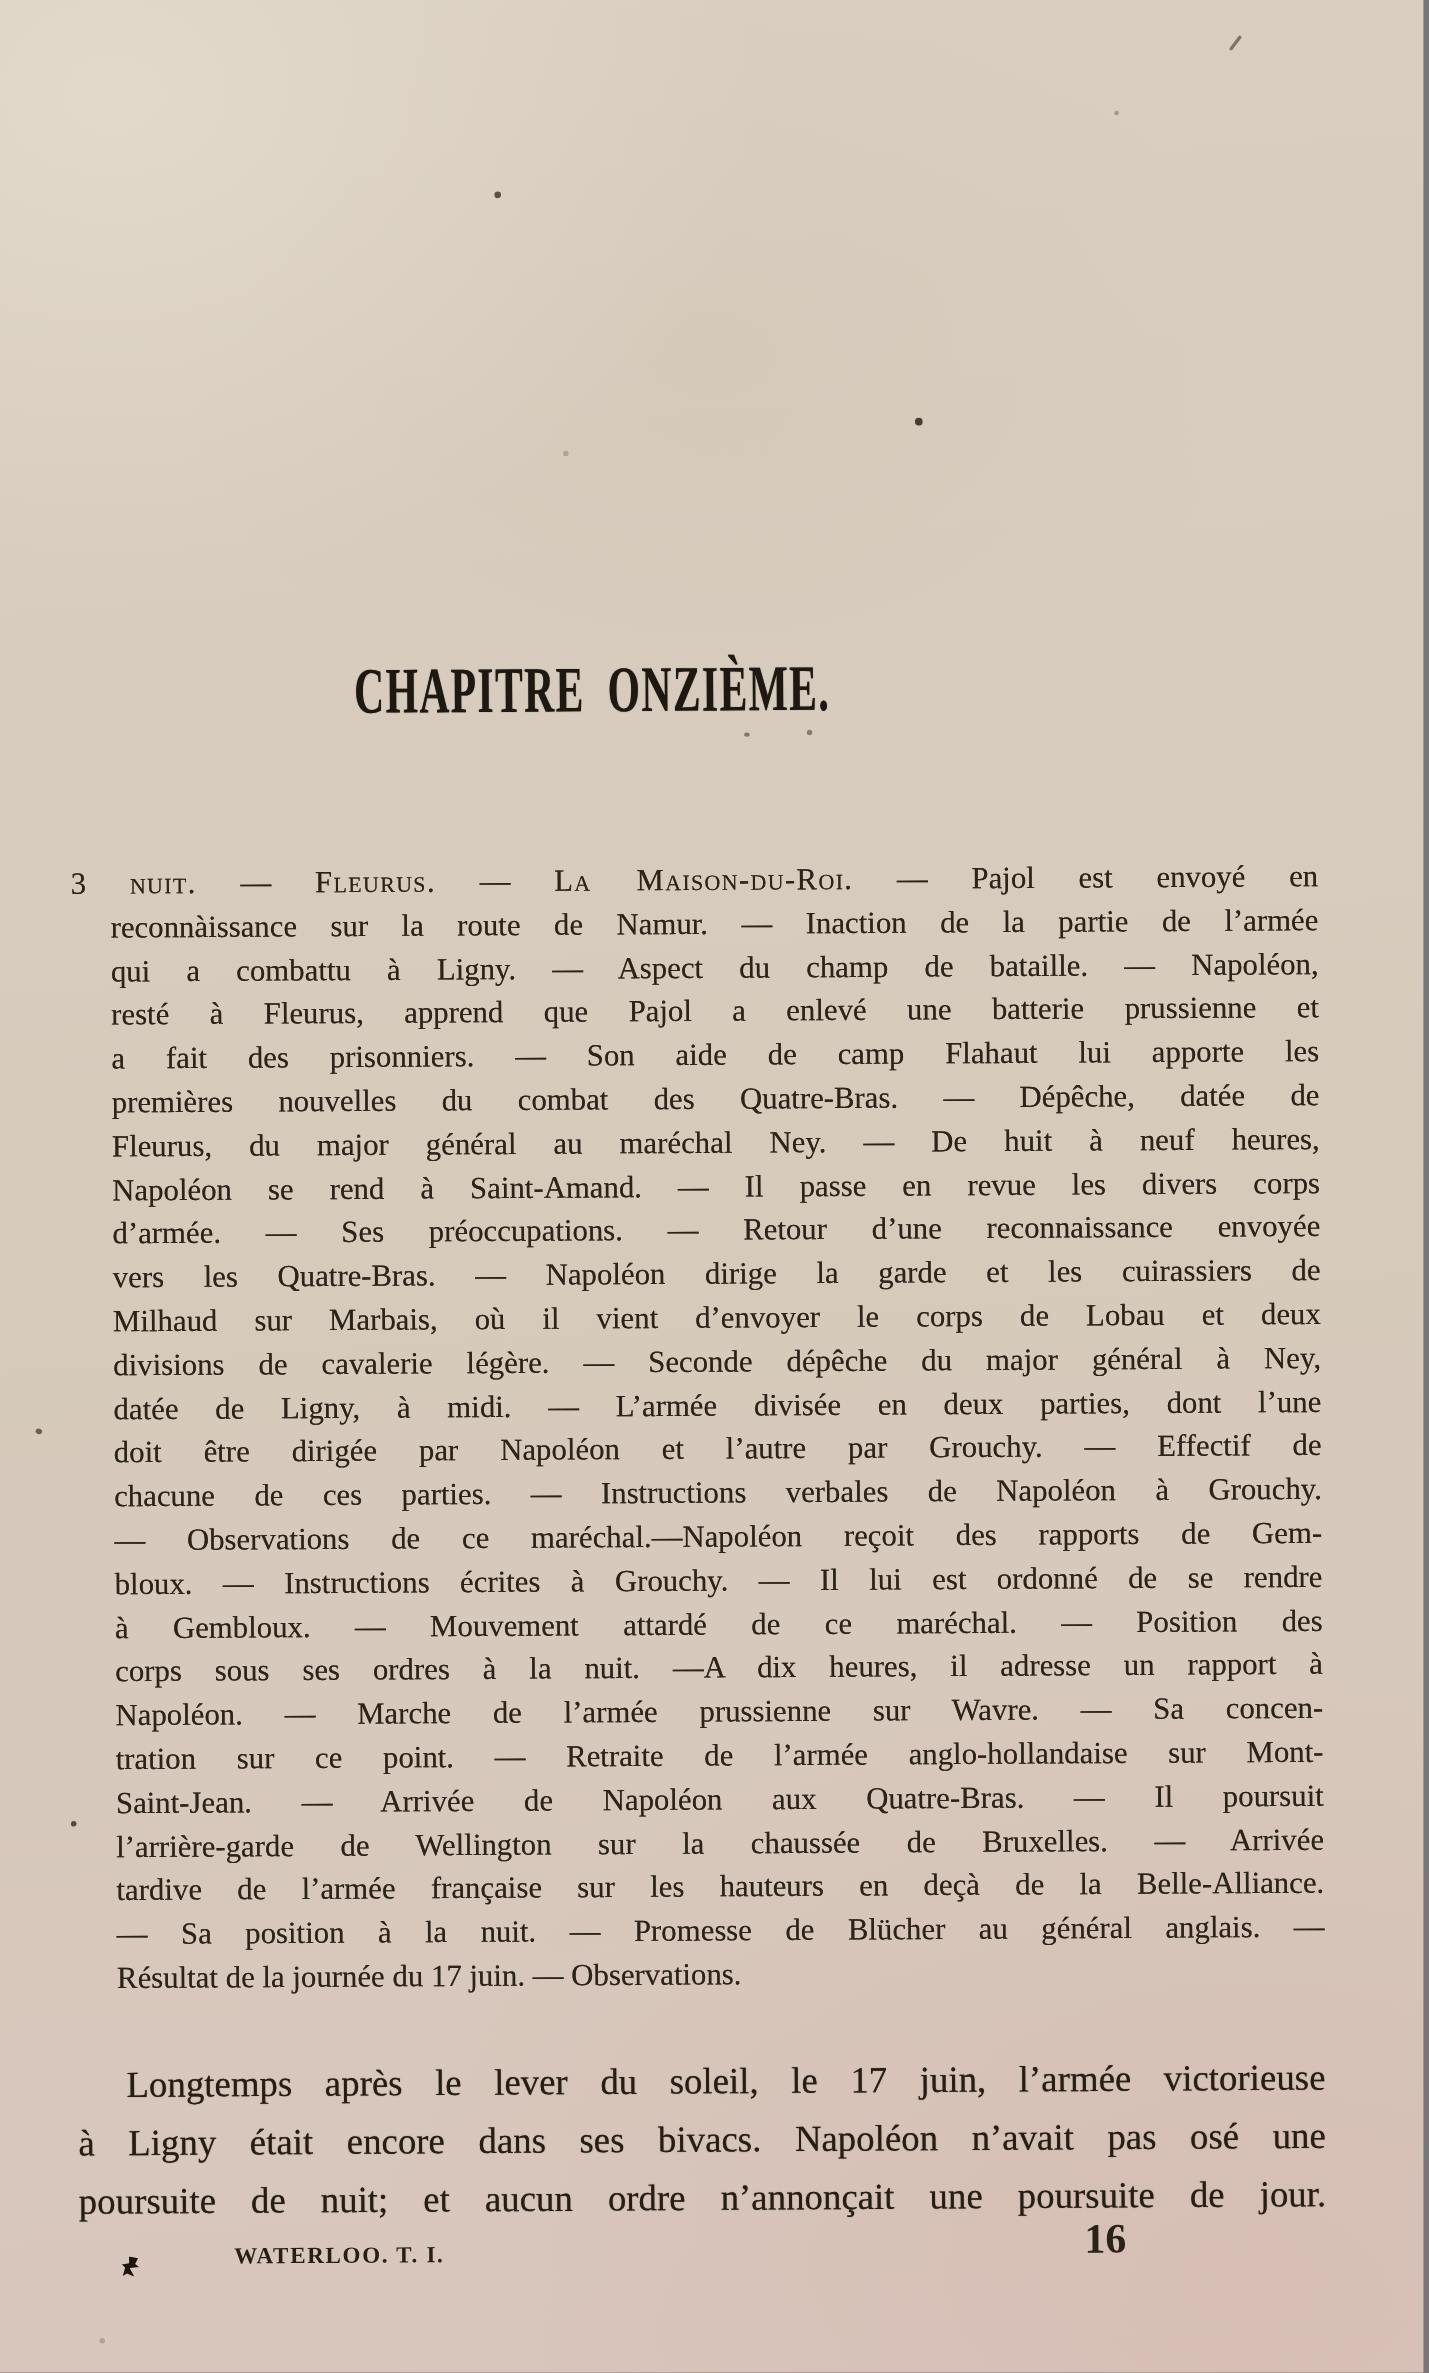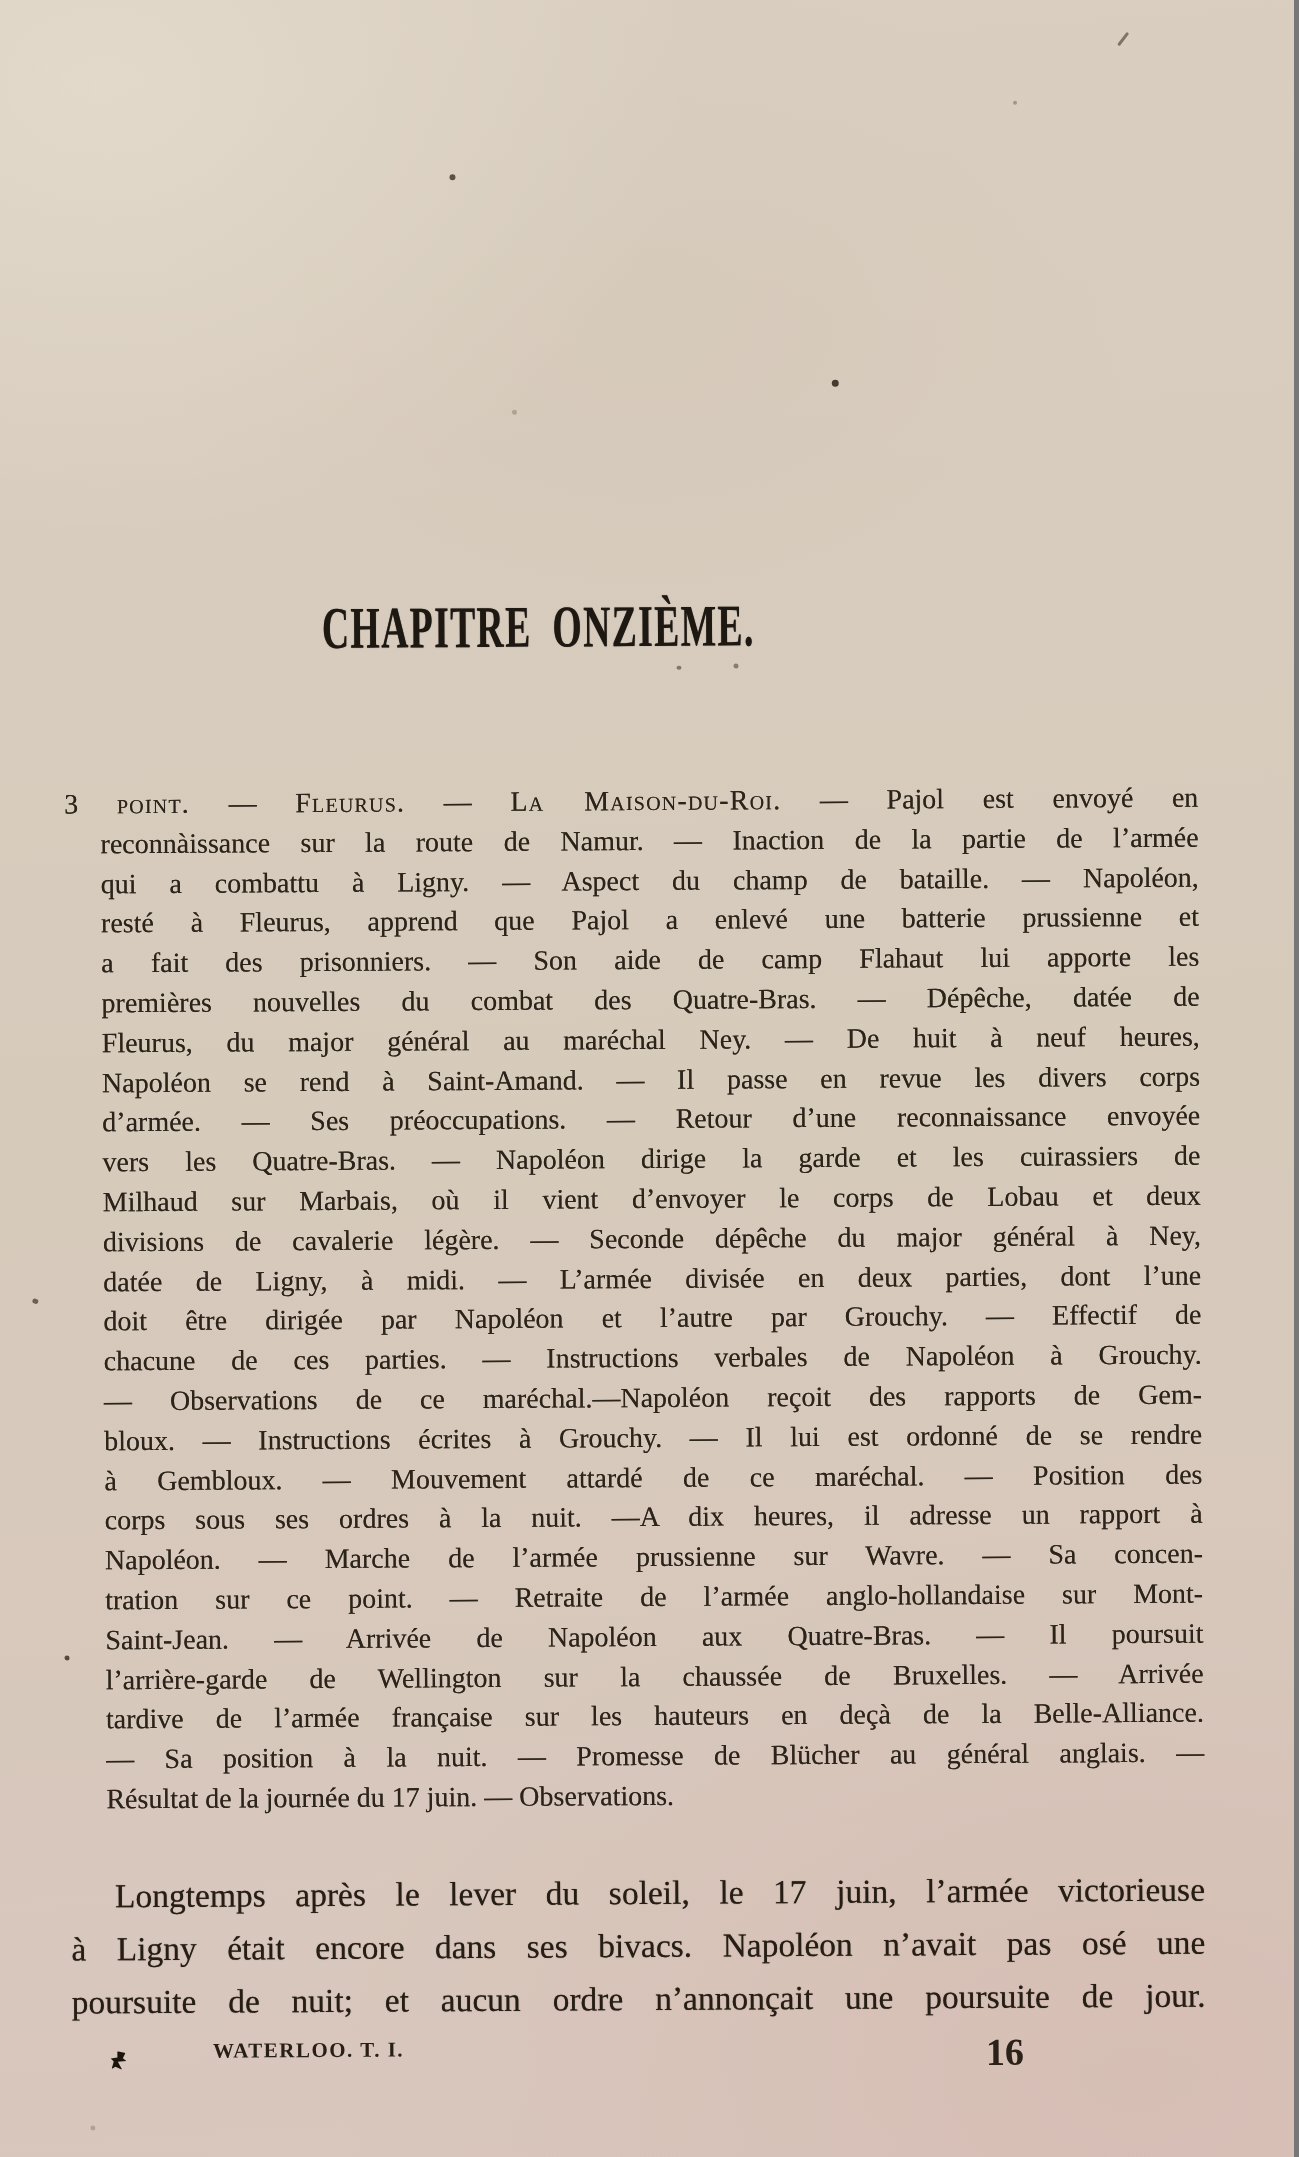--- a/index.html
+++ b/index.html
@@ -49,21 +49,21 @@
   }
   .body-line{text-align:justify;text-align-last:justify;}
   .body-line.first{text-indent:44px;}
   .footer-book-title{
     position:absolute;left:207px;top:2036px;
     font-size:21px;font-weight:bold;letter-spacing:1.5px;
     color:#271f15;white-space:nowrap;
   }
   .footer-page-number{
     position:absolute;left:980px;top:2016px;
-    font-size:38px;font-weight:bold;color:#2a2118;margin-top:16px;
+    font-size:38px;font-weight:bold;color:#2a2118;
   }
   .ink-mark{
     position:absolute;left:104px;top:2048px;width:17px;height:19px;
     background:#1c150e;
     clip-path:polygon(55% 0,100% 18%,78% 42%,95% 60%,45% 55%,60% 100%,25% 78%,0 85%,22% 48%,8% 30%,48% 32%);
     transform:rotate(-12deg);
   }
   .speck{position:absolute;border-radius:50%;}
   .s1{left:455px;top:173px;width:6px;height:6px;background:#5d5144;}
   .s2{left:836px;top:381px;width:7px;height:7px;background:#463c31;}
@@ -80,21 +80,21 @@
 <body>
 
 <div class="page">
   <div class="content">
 
     <div class="chapter-title-row">
       <span class="chapter-title">CHAPITRE ONZIÈME.</span>
     </div>
 
     <div class="summary-block">
-        <div class="sum-line first"><span>3 </span><span class="sc">point.</span><span> — </span><span class="sc">Fleurus.</span><span> — </span><span class="sc">La Maison-du-Roi.</span><span> — Pajol est envoyé en</span></div>
+        <div class="sum-line first"><span>3 </span><span class="sc">nuit.</span><span> — </span><span class="sc">Fleurus.</span><span> — </span><span class="sc">La Maison-du-Roi.</span><span> — Pajol est envoyé en</span></div>
         <div class="sum-line"><span>reconnàissance sur la route de Namur. — Inaction de la partie de l’armée</span></div>
         <div class="sum-line"><span>qui a combattu à Ligny. — Aspect du champ de bataille. — Napoléon,</span></div>
         <div class="sum-line"><span>resté à Fleurus, apprend que Pajol a enlevé une batterie prussienne et</span></div>
         <div class="sum-line"><span>a fait des prisonniers. — Son aide de camp Flahaut lui apporte les</span></div>
         <div class="sum-line"><span>premières nouvelles du combat des Quatre-Bras. — Dépêche, datée de</span></div>
         <div class="sum-line"><span>Fleurus, du major général au maréchal Ney. — De huit à neuf heures,</span></div>
         <div class="sum-line"><span>Napoléon se rend à Saint-Amand. — Il passe en revue les divers corps</span></div>
         <div class="sum-line"><span>d’armée. — Ses préoccupations. — Retour d’une reconnaissance envoyée</span></div>
         <div class="sum-line"><span>vers les Quatre-Bras. — Napoléon dirige la garde et les cuirassiers de</span></div>
         <div class="sum-line"><span>Milhaud sur Marbais, où il vient d’envoyer le corps de Lobau et deux</span></div>

